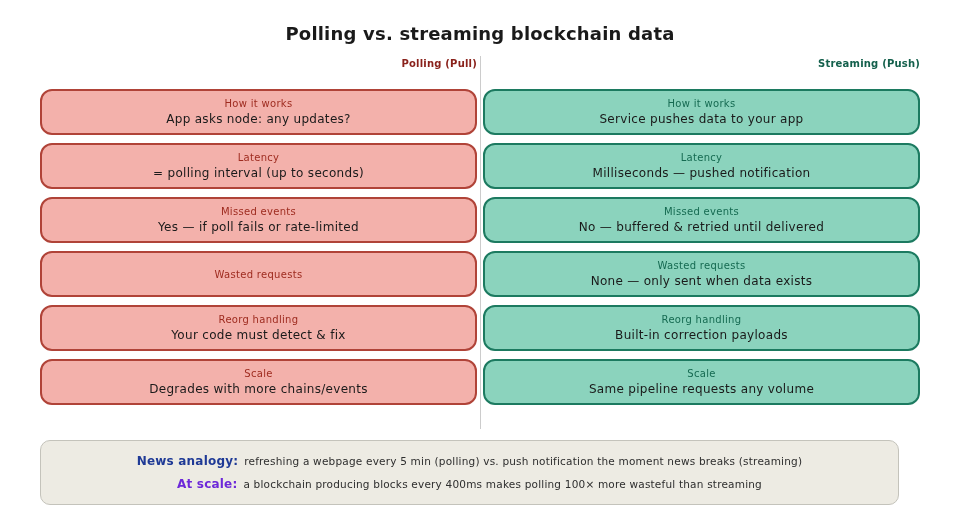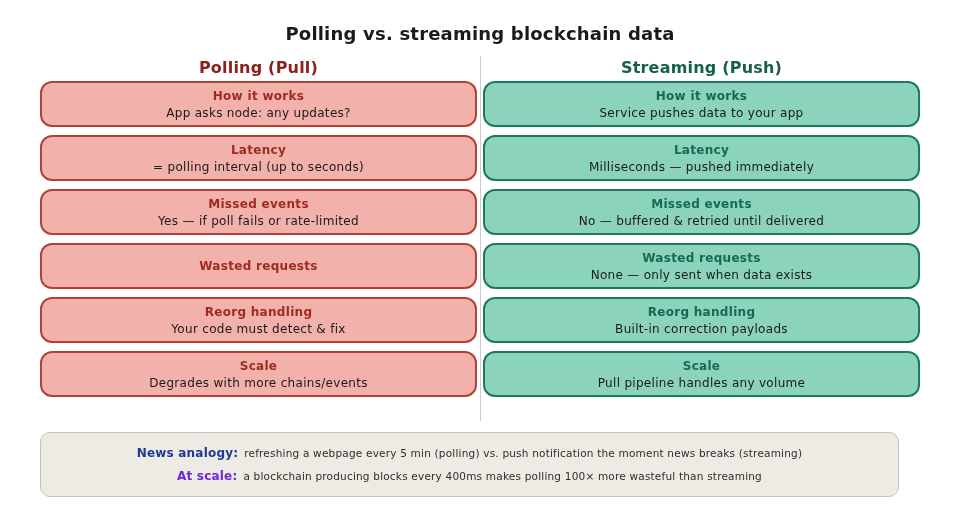--- a/index.html
+++ b/index.html
@@ -38,45 +38,45 @@
   .divider {
     position: absolute;
     left: 50%;
     top: -2px;
     bottom: -8px;
     width: 1px;
     background: #cccccc;
   }
   .col { flex: 1; min-width: 0; }
   .col-header {
-    text-align: center;
-    font-size: 16px;
+    text-align: right;
+    font-size: 10px;
     font-weight: bold;
-    margin-bottom: 4px;
+    margin-bottom: 20px;
     letter-spacing: 0.2px;
   }
   .col-header.pull { color: #8a221c; }
   .col-header.push { color: #14604c; }
   .card {
     height: 46px;
     border-radius: 12px;
     border: 2px solid;
     margin-bottom: 8px;
     display: flex;
     flex-direction: column;
     align-items: center;
     justify-content: center;
     text-align: center;
   }
   .card:last-child { margin-bottom: 16px; }
   .card.pull { background: #f3b1ab; border-color: #b04338; }
   .card.push { background: #8bd3bd; border-color: #1c7a60; }
   .card-title {
-    font-size: 12px;
-    font-weight: bold;
+    font-size: 10px;
+    font-weight: normal;
     letter-spacing: 0.3px;
   }
   .card.pull .card-title { color: #9e2b1f; }
   .card.push .card-title { color: #156a51; }
   .card-detail {
     margin-top: 3px;
     font-size: 12px;
     color: #1a1a1a;
     letter-spacing: 0.3px;
   }
@@ -143,37 +143,37 @@
 
     <div class="col">
       <div class="col-header push">Streaming (Push)</div>
 
       <div class="card push">
         <div class="card-title">How it works</div>
         <div class="card-detail">Service pushes data to your app</div>
       </div>
       <div class="card push">
         <div class="card-title">Latency</div>
-        <div class="card-detail">Milliseconds — pushed immediately</div>
+        <div class="card-detail">Milliseconds — pushed notification</div>
       </div>
       <div class="card push">
         <div class="card-title">Missed events</div>
         <div class="card-detail">No — buffered &amp; retried until delivered</div>
       </div>
       <div class="card push">
         <div class="card-title">Wasted requests</div>
         <div class="card-detail">None — only sent when data exists</div>
       </div>
       <div class="card push">
         <div class="card-title">Reorg handling</div>
         <div class="card-detail">Built-in correction payloads</div>
       </div>
       <div class="card push">
         <div class="card-title">Scale</div>
-        <div class="card-detail">Pull pipeline handles any volume</div>
+        <div class="card-detail">Same pipeline requests any volume</div>
       </div>
     </div>
   </div>
 
   <div class="footer">
     <div class="footer-line">
       <span class="footer-label news">News analogy:</span><span>refreshing a webpage every 5 min (polling) vs. push notification the moment news breaks (streaming)</span>
     </div>
     <div class="footer-line">
       <span class="footer-label scale">At scale:</span><span>a blockchain producing blocks every 400ms makes polling 100× more wasteful than streaming</span>

